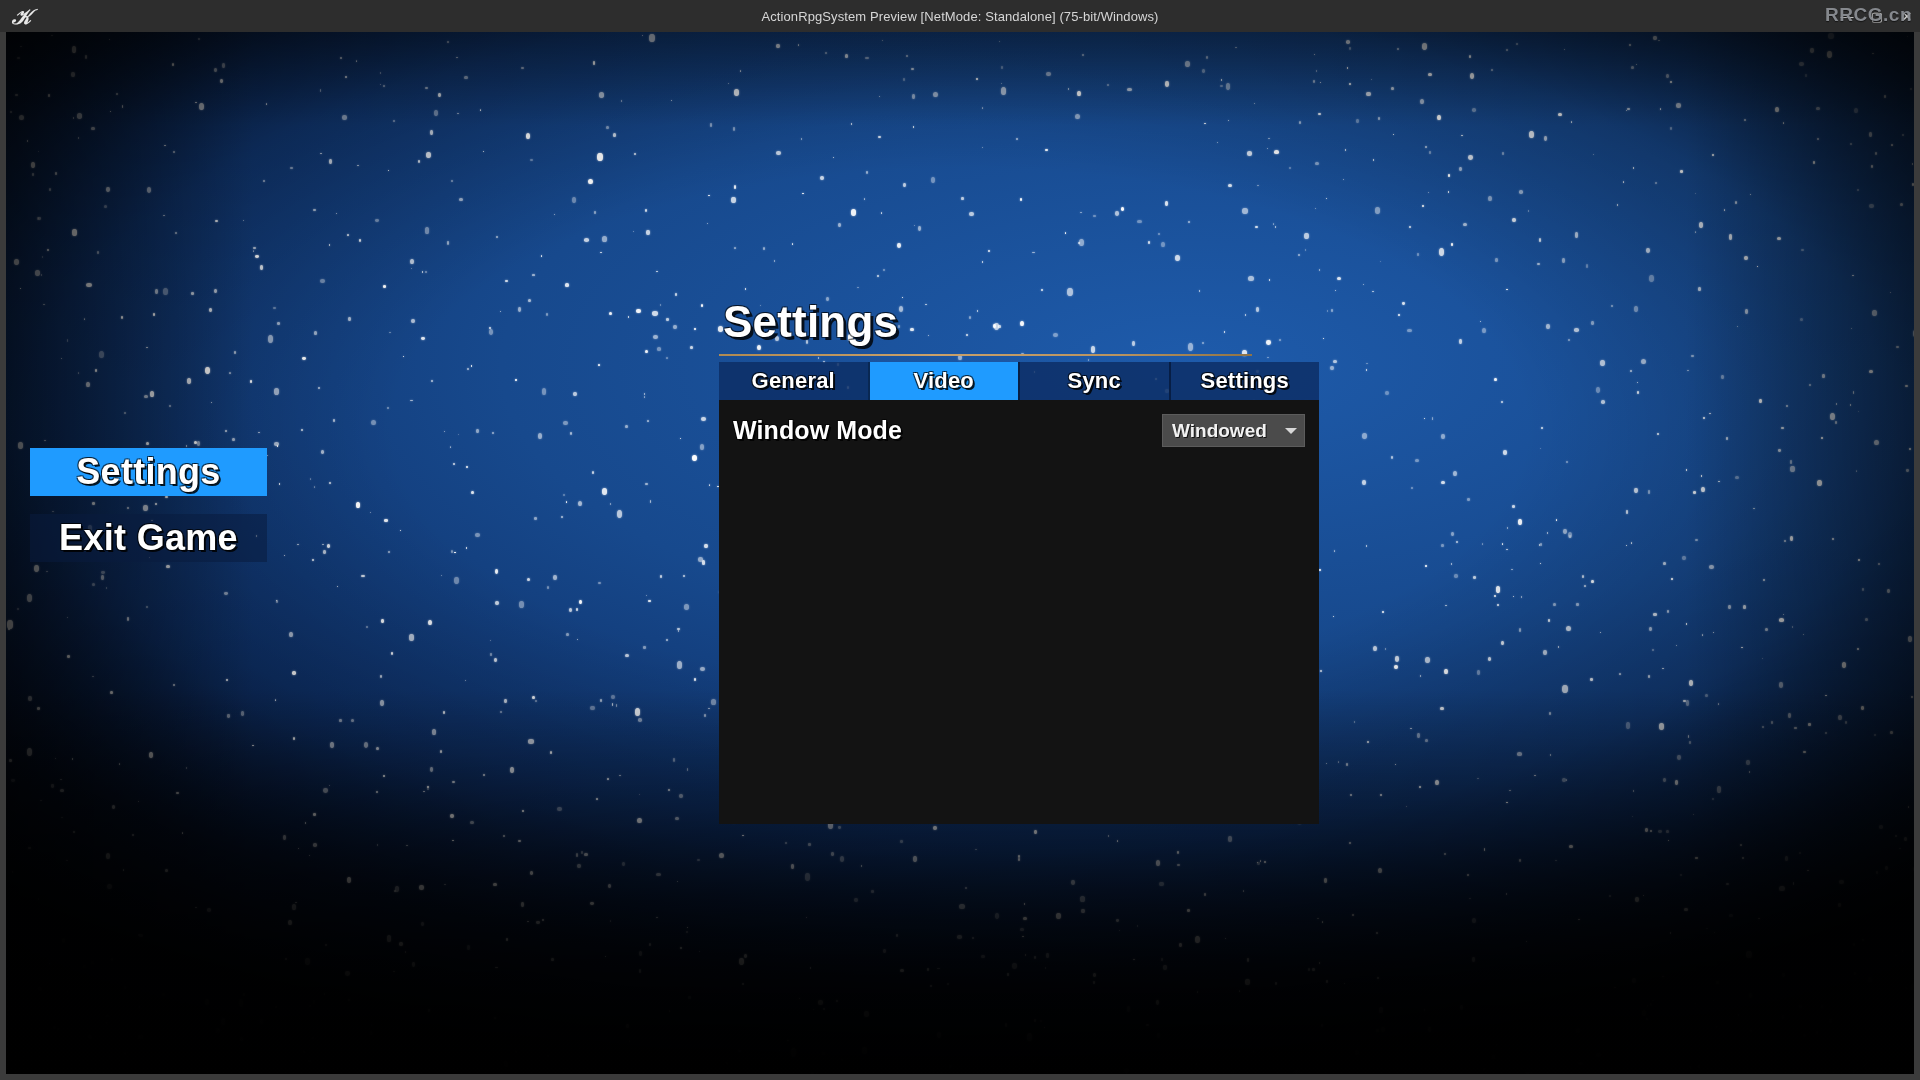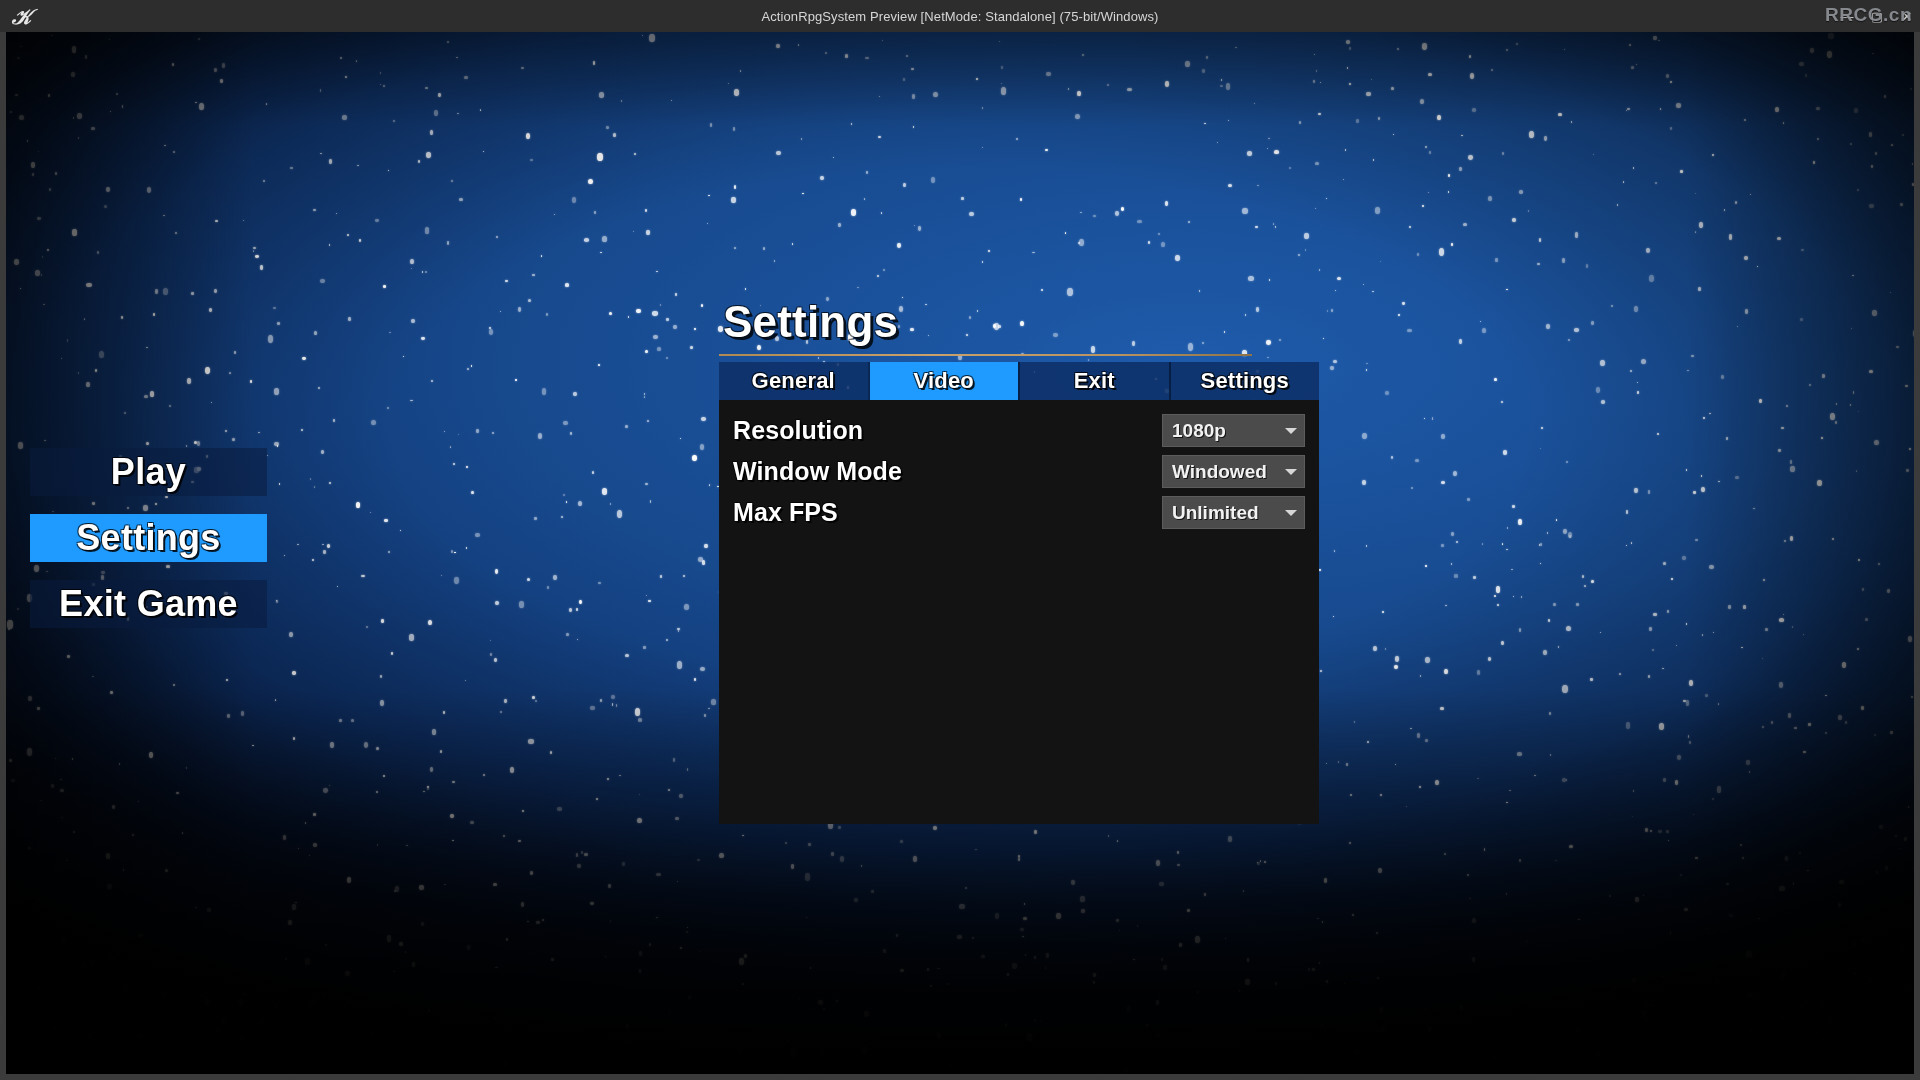--- a/index.html
+++ b/index.html
@@ -1621,67 +1621,50 @@
         <i style="left:1844.3px;top:111.1px;width:1.5px;height:1.8px;opacity:0.52"></i>
         <i style="left:268.9px;top:667.4px;width:1.5px;height:1.4px;opacity:0.88"></i>
         <i style="left:1213.5px;top:53.1px;width:3.1px;height:2.3px;opacity:0.37"></i>
         <i style="left:650.6px;top:314.6px;width:4.7px;height:4.3px;opacity:0.41"></i>
         <i style="left:1011.6px;top:825.9px;width:2.4px;height:3.2px;opacity:0.78"></i>
         <i style="left:966.9px;top:649.3px;width:2.3px;height:2.4px;opacity:0.85"></i>
       </div>
     <div class="vignette"></div>
 
     <div class="menu">
-      <div class="menu-btn">
-        <span class="lbl">Play</span>
-      </div>
       <div class="menu-btn sel">
         <span class="lbl">Settings</span>
       </div>
       <div class="menu-btn">
         <span class="lbl">Exit Game</span>
       </div>
     </div>
 
     <div class="settings">
       <div class="settings-title">Settings</div>
       <div class="divider"></div>
 
       <div class="tabbar">
         <div class="tab">General</div>
         <div class="tab active">Video</div>
-        <div class="tab">Exit</div>
+        <div class="tab">Sync</div>
         <div class="tab">Settings</div>
       </div>
 
       <div class="panel">
 
-        <div class="row">
-          <span class="name">Resolution</span>
-          <div class="combo">
-            <span class="val">1080p</span>
-            <span class="caret"></span>
-          </div>
-        </div>
 
         <div class="row">
           <span class="name">Window Mode</span>
           <div class="combo">
             <span class="val">Windowed</span>
             <span class="caret"></span>
           </div>
         </div>
 
-        <div class="row">
-          <span class="name">Max FPS</span>
-          <div class="combo">
-            <span class="val">Unlimited</span>
-            <span class="caret"></span>
-          </div>
-        </div>
 
 
       </div>
     </div>
 
 
   </div>
 </div>
 
 </body></html>

